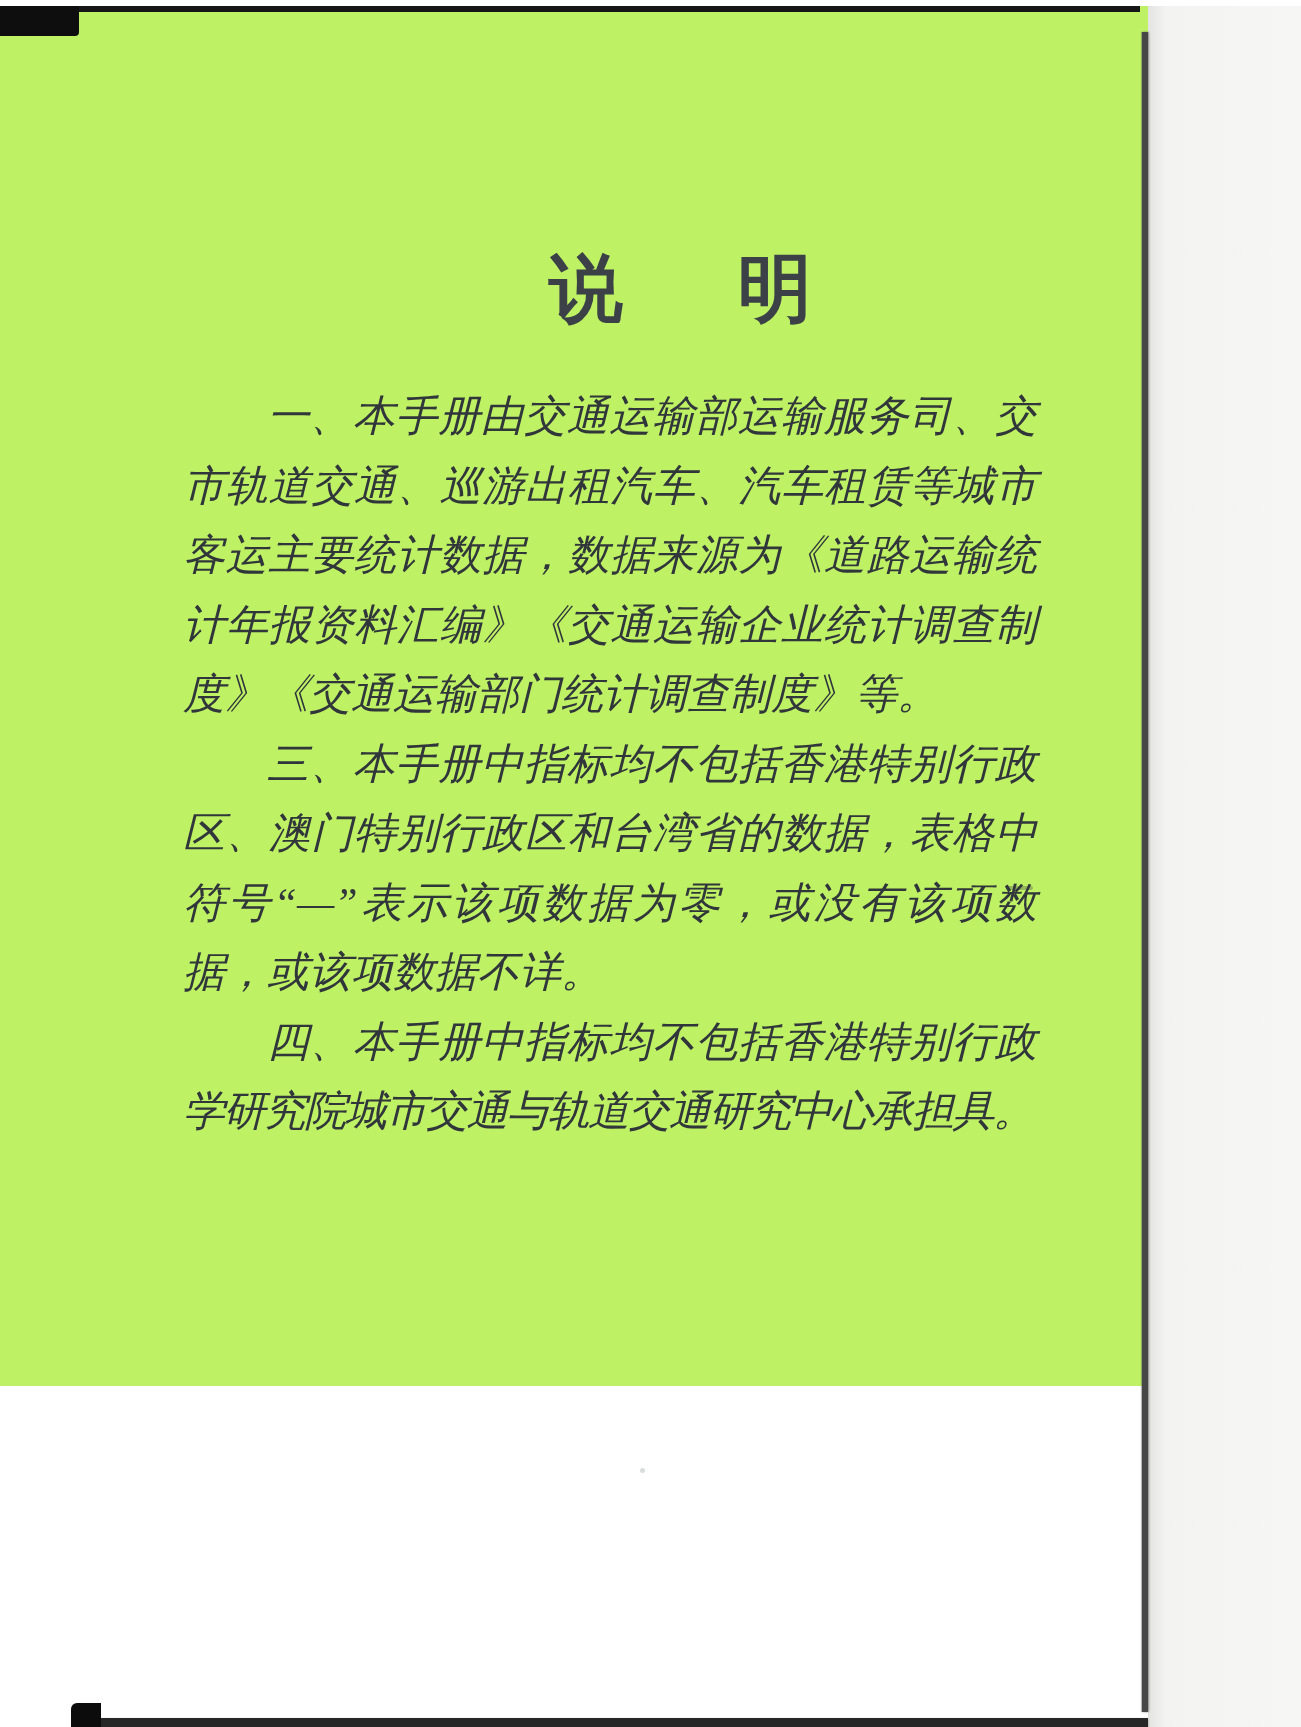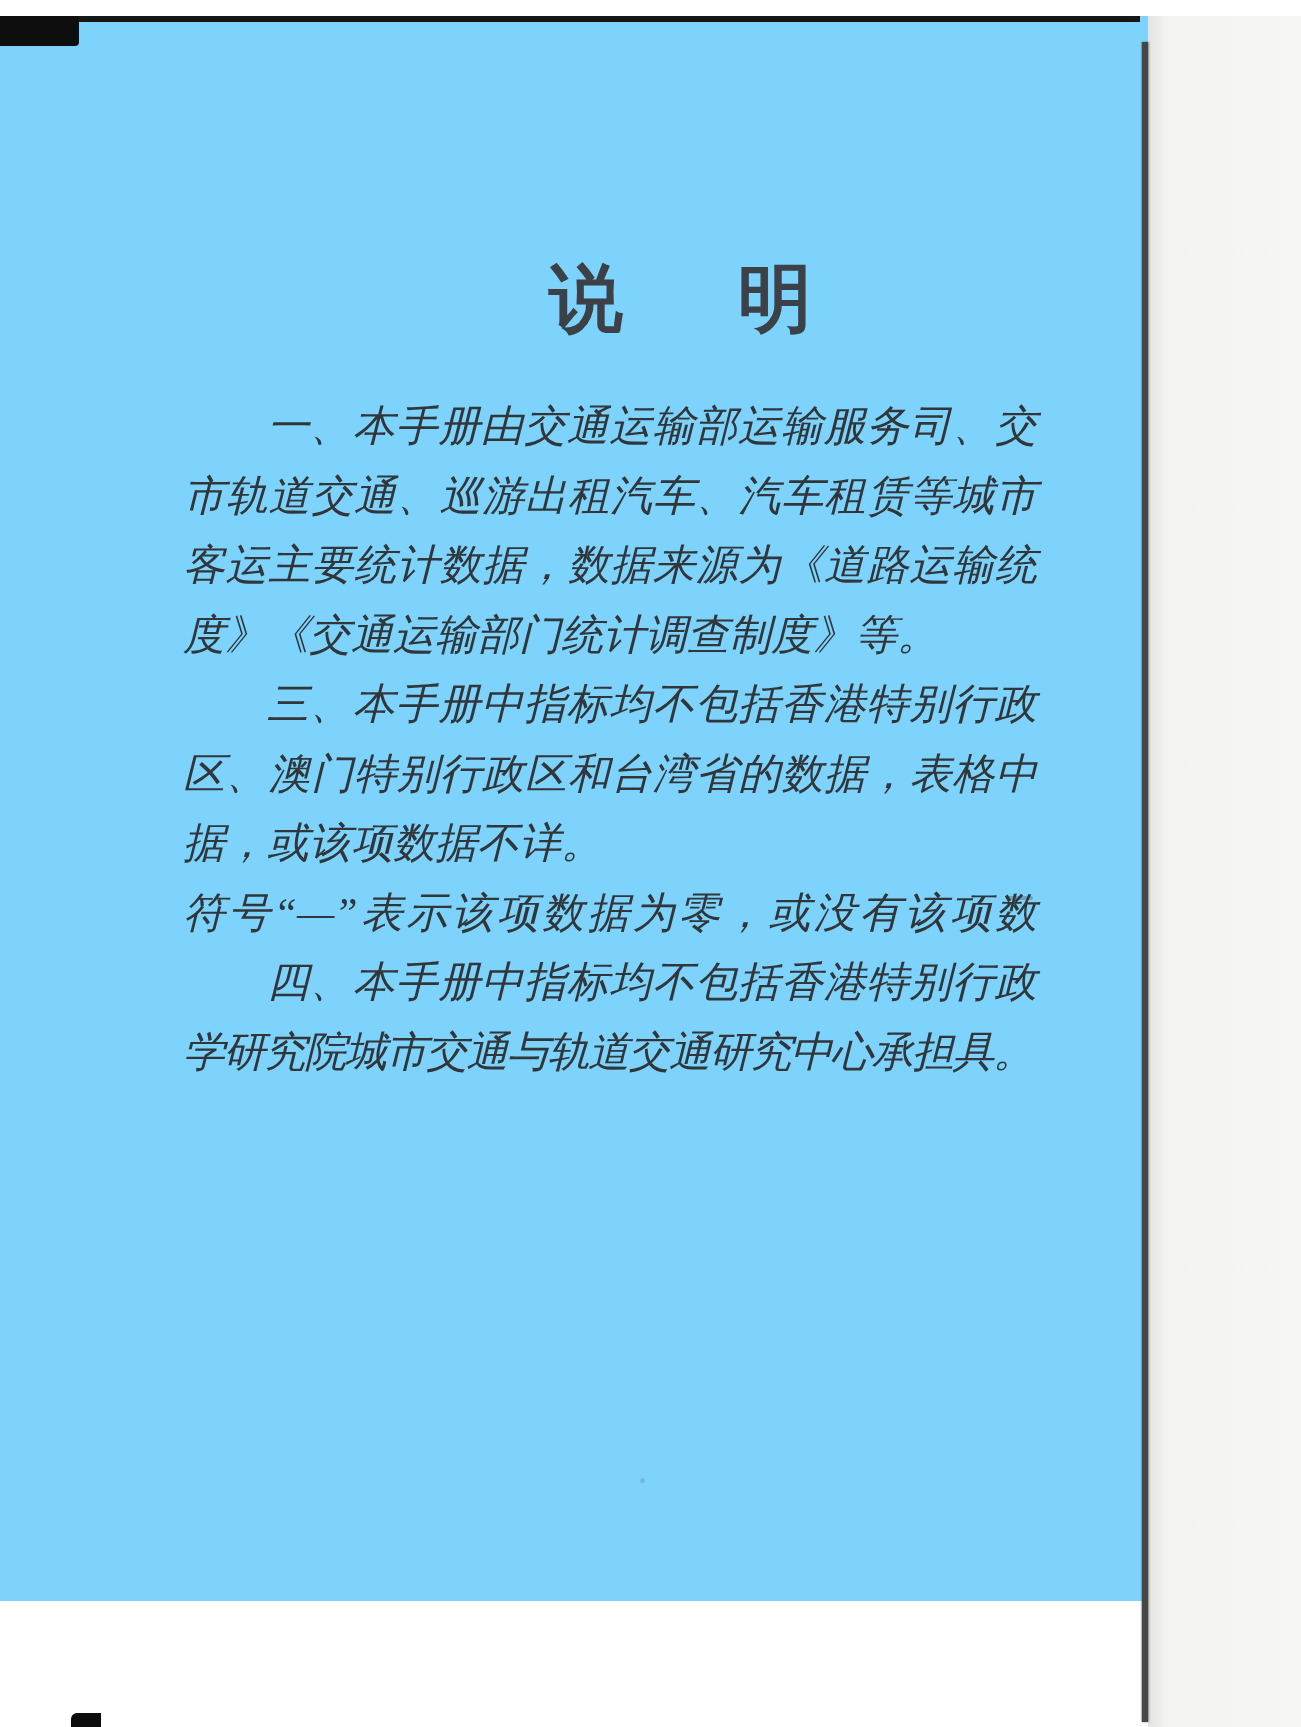--- a/index.html
+++ b/index.html
@@ -10,23 +10,23 @@
     width: 1301px;
     height: 1727px;
     position: relative;
     overflow: hidden;
     background: #ffffff;
     font-family: "Liberation Serif", "DejaVu Serif", serif;
   }
   
   .page {
     position: absolute;
-    left: 0; top: 16px;
-    width: 1301px; height: 1585px;
-    background: #7dd3fc;
+    left: 0; top: 6px;
+    width: 1301px; height: 1380px;
+    background: #bef264;
   }
   
   .right-margin {
     position: absolute;
     left: 1148px; top: 0;
     width: 153px; height: 1727px;
     background: linear-gradient(90deg, #e3e3e1 0px, #f3f3f1 18px, #f6f6f4 100%);
   }
   
   .top-edge-line {
@@ -130,21 +130,22 @@
   <div class="bottom-left-blob"></div>
   <div class="speck1"></div>
   <div class="speck2"></div>
 
   <div class="title">说明</div>
 
   <div class="body-text">
       <div class="line indent fill">一、本手册由交通运输部运输服务司、交</div>
       <div class="line fill">市轨道交通、巡游出租汽车、汽车租赁等城市</div>
       <div class="line fill">客运主要统计数据，数据来源为《道路运输统</div>
+      <div class="line fill">计年报资料汇编》《交通运输企业统计调查制</div>
       <div class="line">度》《交通运输部门统计调查制度》等。</div>
       <div class="line indent fill">三、本手册中指标均不包括香港特别行政</div>
       <div class="line fill">区、澳门特别行政区和台湾省的数据，表格中</div>
+      <div class="line fill">符号“—”表示该项数据为零，或没有该项数</div>
       <div class="line">据，或该项数据不详。</div>
-      <div class="line fill">符号“—”表示该项数据为零，或没有该项数</div>
       <div class="line indent fill">四、本手册中指标均不包括香港特别行政</div>
       <div class="line tight">学研究院城市交通与轨道交通研究中心承担具。</div>
     </div>
 </div>
 
 </body></html>

